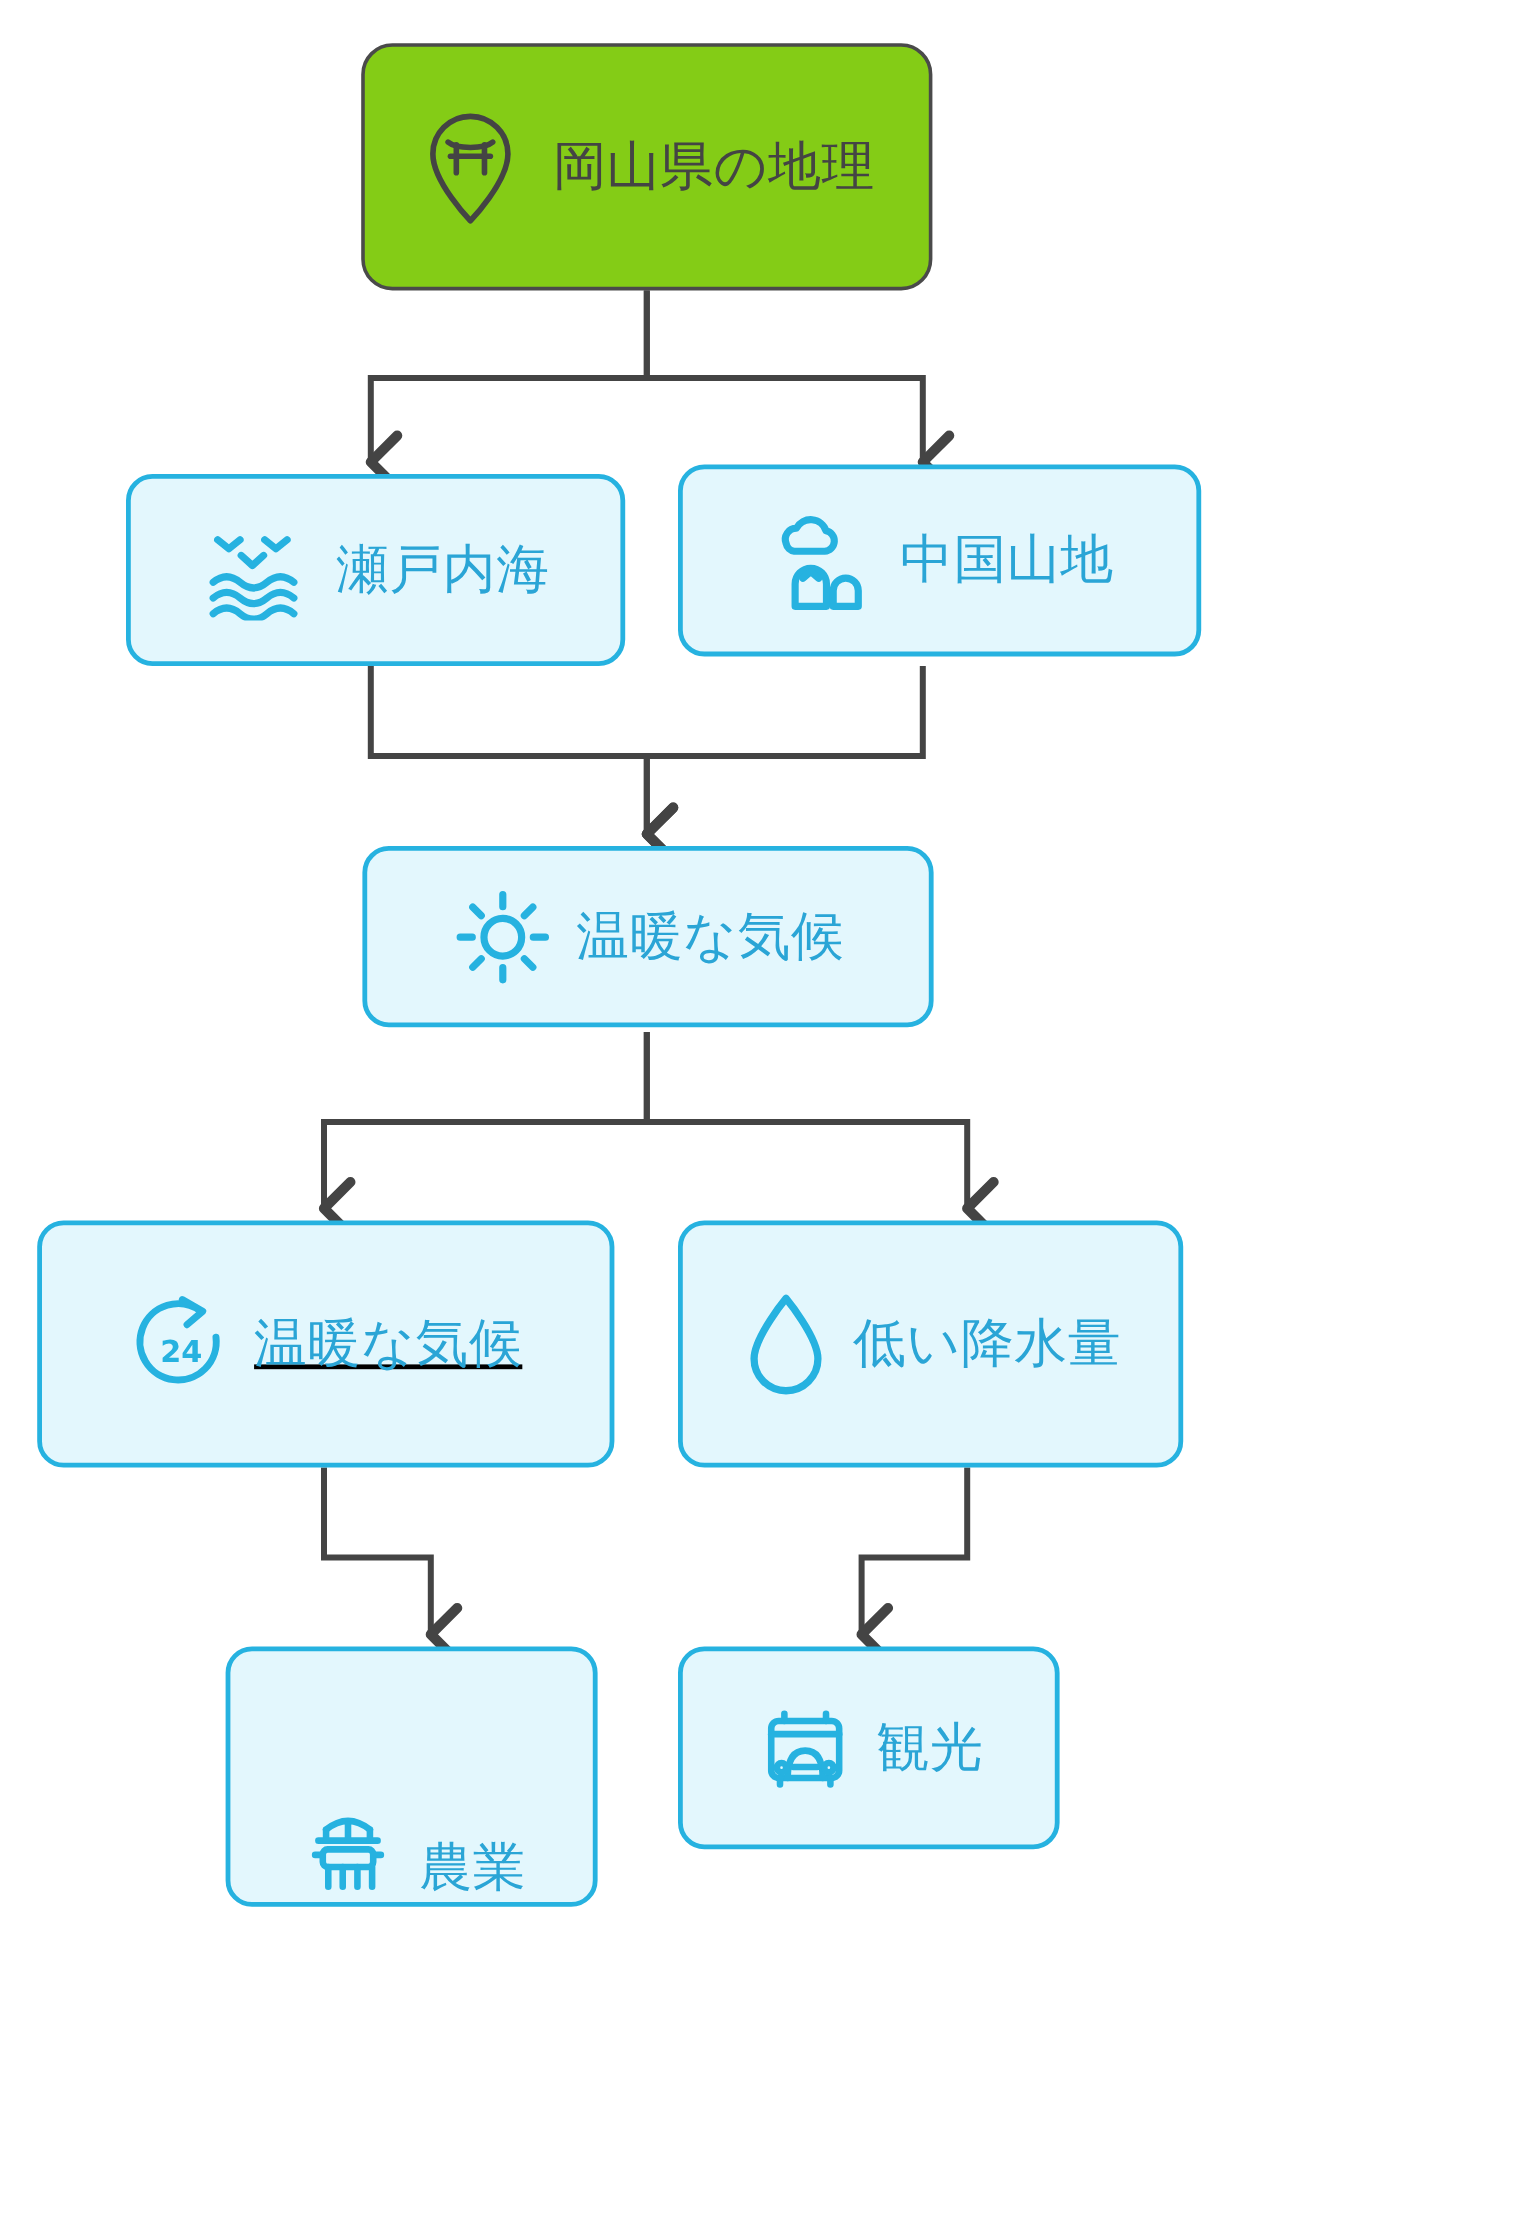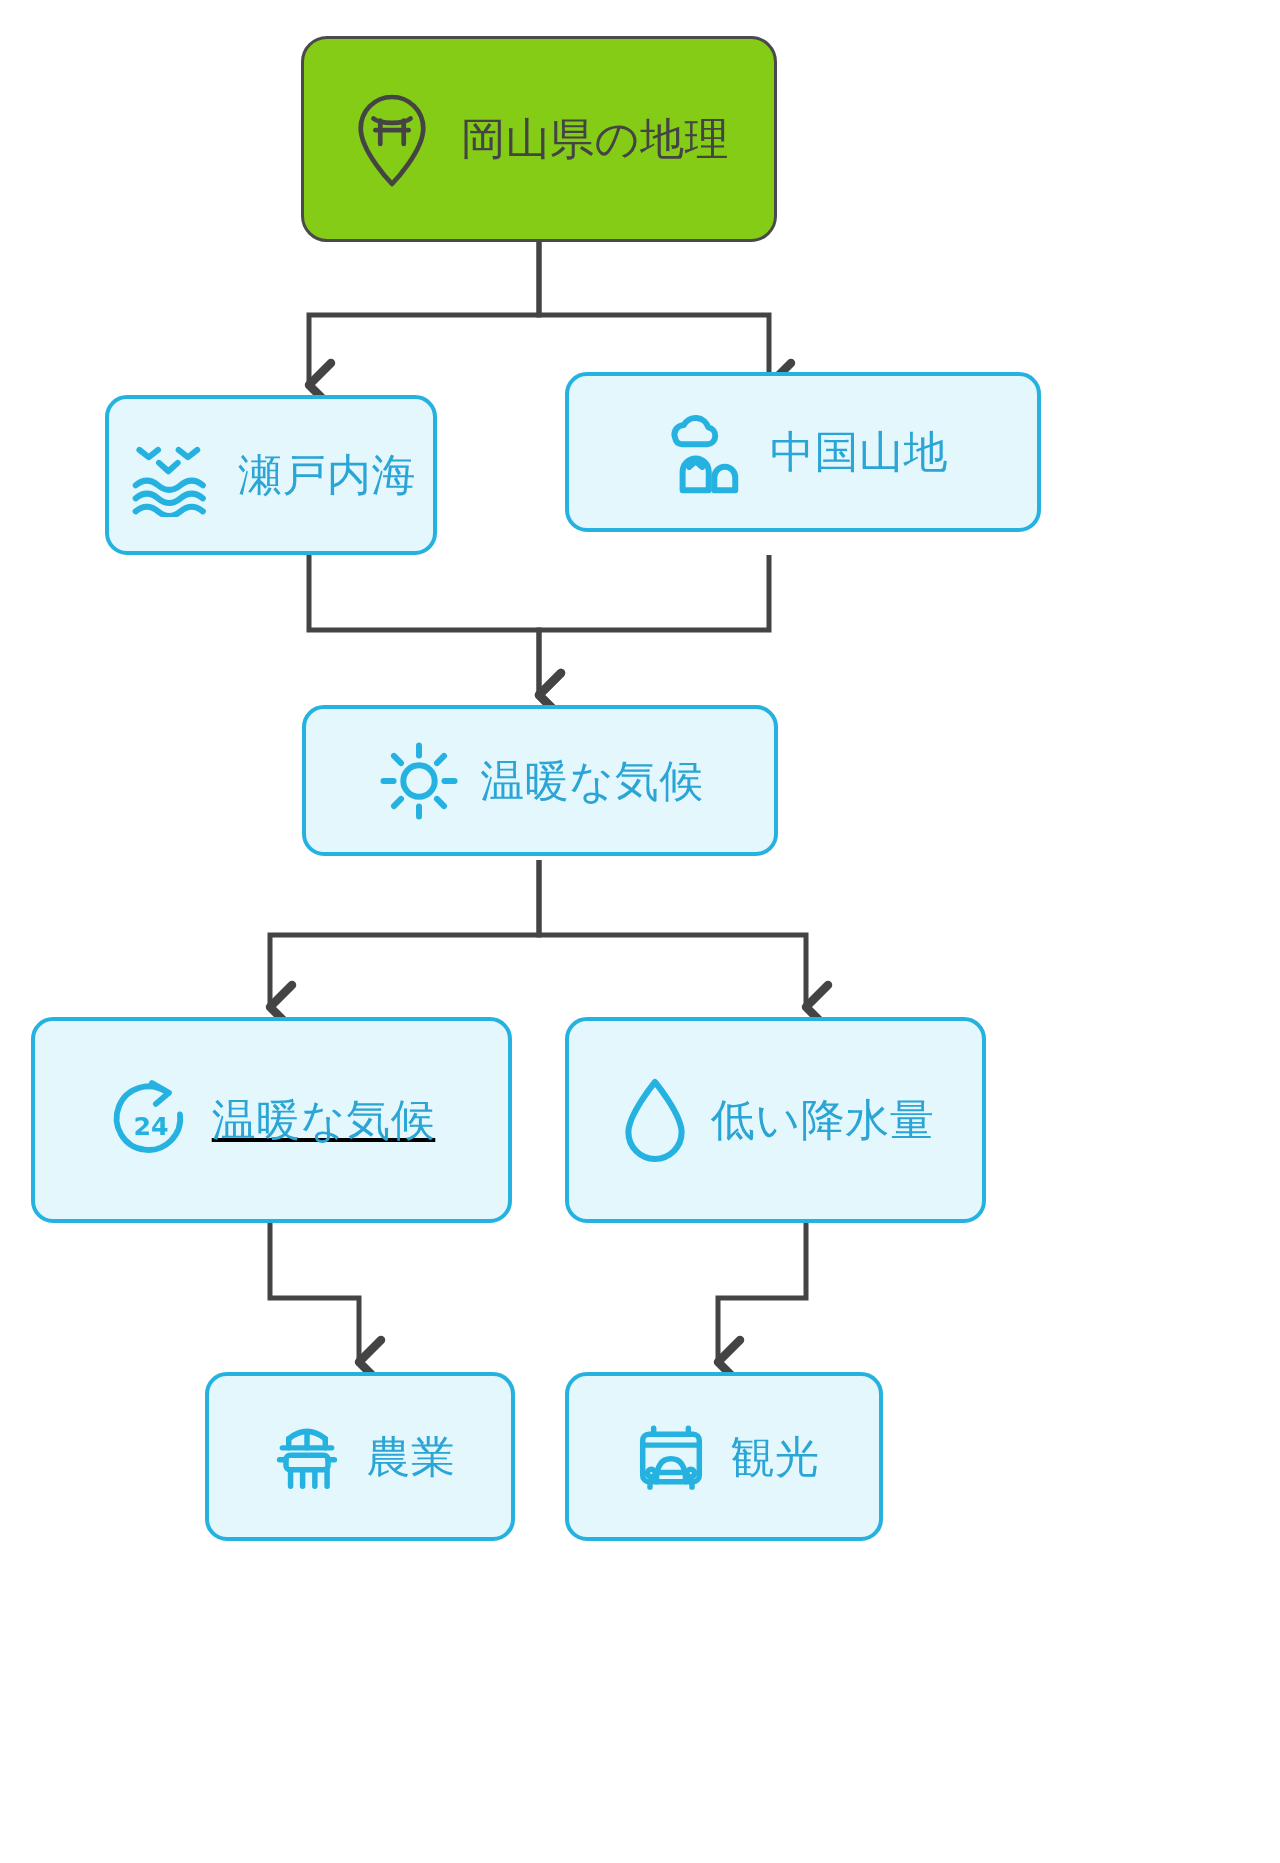--- a/index.html
+++ b/index.html
@@ -18,26 +18,26 @@
 
   
   .n-root{background:#84cc16;border:3px solid #4a4a4a;border-radius:26px;}
   .n-root .lb{color:#444444;font-size:44px;text-align:left;}
 
   
   .n-cy{background:#e3f7fd;border:4px solid #26b2e0;}
   .n-cy .lb{color:#2aa5d6;font-size:44px;text-align:left;}
 
   .pos-root{left:301px;top:36px;width:476px;height:206px;gap:26px;}
-  .pos-sea {left:105px;top:395px;width:332px;height:160px;}
-  .pos-mtn {left:565px;top:372px;width:476px;height:160px;}
+  .pos-sea {left:105px;top:395px;width:416px;height:160px;}
+  .pos-mtn {left:565px;top:387px;width:436px;height:160px;}
   .pos-cli {left:302px;top:705px;width:476px;height:151px;}
   .pos-sun {left:31px;top:1017px;width:481px;height:206px;text-decoration:underline;}
   .pos-rain{left:565px;top:1017px;width:421px;height:206px;}
-  .pos-agr {left:205px;top:1372px;width:310px;height:169px;}
+  .pos-agr {left:188px;top:1372px;width:310px;height:217px;align-items:flex-end;}
   .pos-tou {left:565px;top:1372px;width:318px;height:169px;}
 
   .lb-wrap-2{max-width:300px;}
 </style>
 </head>
 <body>
 
 <svg id="flow" viewBox="0 0 1280 1863" xmlns="http://www.w3.org/2000/svg">
   <defs>
     <marker id="ah" markerWidth="16" markerHeight="16" refX="5.4" refY="6" orient="auto" markerUnits="strokeWidth">

